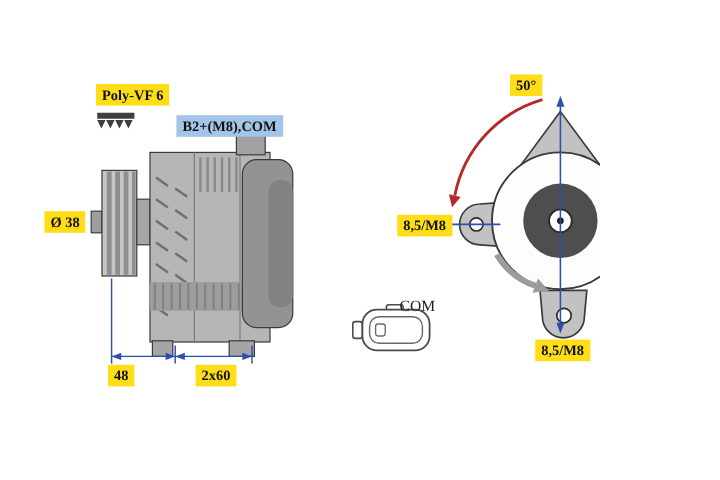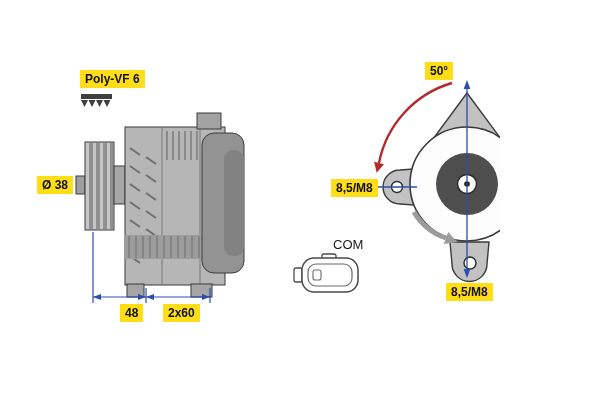--- a/index.html
+++ b/index.html
@@ -1,18 +1,18 @@
 <!DOCTYPE html>
 <html><head>
 <meta charset="utf-8">
 <style>
   html,body{margin:0;padding:0;background:#ffffff;}
   .stage{
     position:relative;width:500px;height:400px;background:#ffffff;
-    font-family:Liberation Sans, sans-serif;overflow:hidden;
+    font-family:Liberation Serif, serif;overflow:hidden;
   }
   .stage svg{position:absolute;left:0;top:0;}
   .lbl{
     position:absolute;font-size:12px;font-weight:bold;color:#101010;
     padding:2px 5px;white-space:nowrap;line-height:14px;
   }
   .lbl.yellow{background:#ffde17;}
   .lbl.blue{background:#a3c6e8;}
   .lbl.plain{background:transparent;font-weight:normal;font-size:13px;color:#1a1a1a;}
 </style>
@@ -90,20 +90,21 @@
     <g>
       <rect x="294" y="268" width="8" height="14" rx="2" fill="#ffffff" stroke="#4a4a4a" stroke-width="1.3"></rect>
       <rect x="322" y="254" width="14" height="7" rx="2" fill="#ffffff" stroke="#4a4a4a" stroke-width="1.3"></rect>
       <rect x="302" y="258" width="56" height="34" rx="12" fill="#ffffff" stroke="#4a4a4a" stroke-width="1.5"></rect>
       <rect x="308" y="264" width="44" height="22" rx="8" fill="none" stroke="#6a6a6a" stroke-width="1.2"></rect>
       <rect x="313" y="270" width="8" height="10" rx="2" fill="none" stroke="#6a6a6a" stroke-width="1.1"></rect>
     </g>
   </svg>
 
   <div class="lbl yellow" style="left:80px;top:70px">Poly-VF 6</div>
+  <div class="lbl blue" style="left:147px;top:96px">B2+(M8),COM</div>
   <div class="lbl yellow" style="left:37px;top:176px">Ø 38</div>
-  <div class="lbl yellow" style="left:120px;top:304px">48</div>
+  <div class="lbl yellow" style="left:90px;top:304px">48</div>
   <div class="lbl yellow" style="left:163px;top:304px">2x60</div>
   <div class="lbl yellow" style="left:425px;top:62px">50°</div>
   <div class="lbl yellow" style="left:331px;top:179px">8,5/M8</div>
   <div class="lbl yellow" style="left:446px;top:283px">8,5/M8</div>
-  <div class="lbl plain" style="left:328px;top:236px">COM</div>
+  <div class="lbl plain" style="left:328px;top:246px">COM</div>
 </div>
 
 </body></html>

